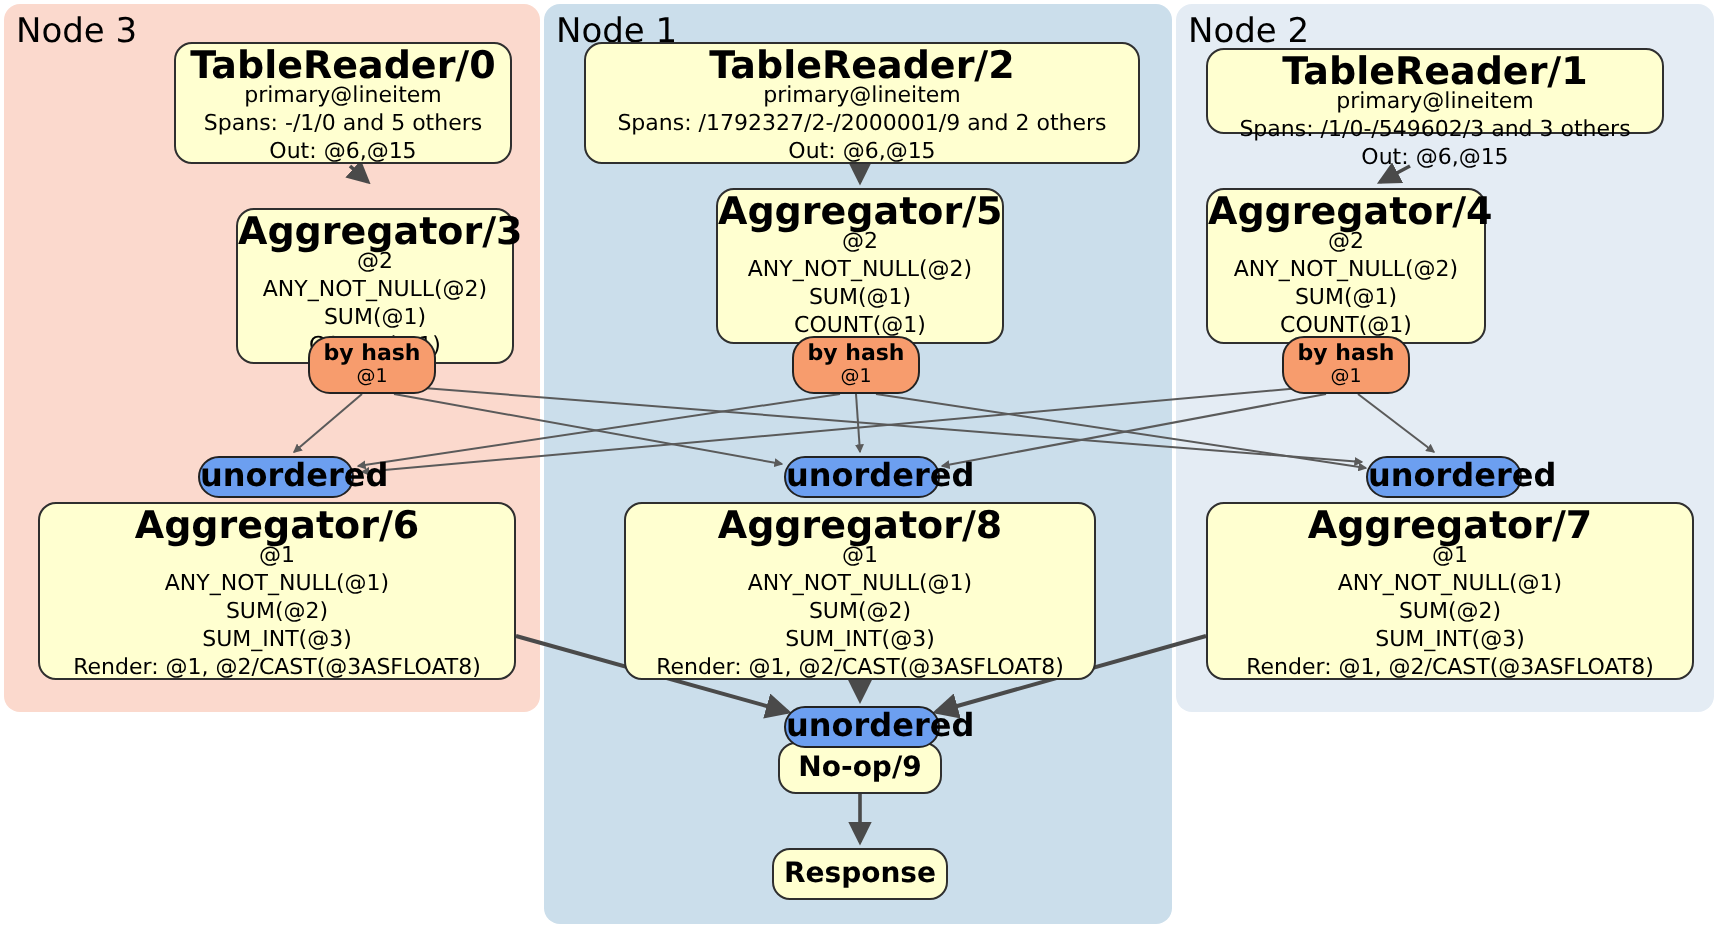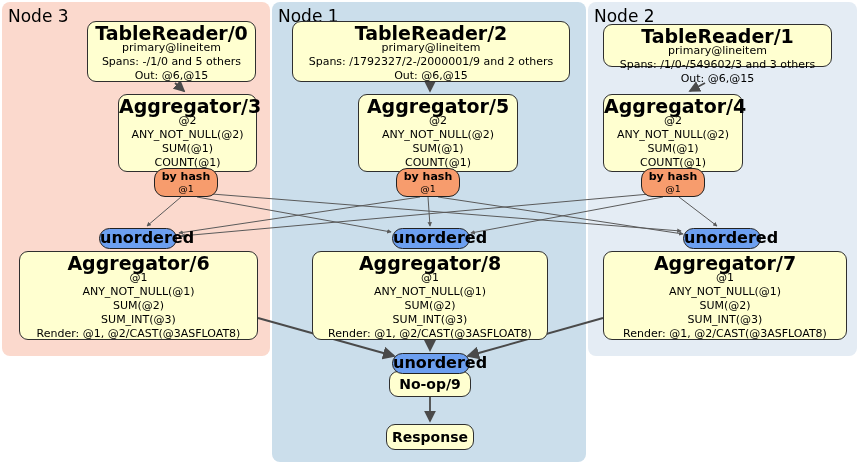--- a/index.html
+++ b/index.html
@@ -91,28 +91,28 @@
     <div class="proc-line">Spans: /1792327/2-/2000001/9 and 2 others</div>
     <div class="proc-line">Out: @6,@15</div>
   </div>
   <div class="proc" style="left:603px;top:24px;width:229px;height:43px;">
     <div class="proc-title">TableReader/1</div>
     <div class="proc-line">primary@lineitem</div>
     <div class="proc-line">Spans: /1/0-/549602/3 and 3 others</div>
     <div class="proc-line">Out: @6,@15</div>
   </div>
 
-  <div class="proc" style="left:118px;top:94px;width:139px;height:78px;">
+  <div class="proc" style="left:118px;top:104px;width:139px;height:78px;">
     <div class="proc-title">Aggregator/3</div>
     <div class="proc-line">@2</div>
     <div class="proc-line">ANY_NOT_NULL(@2)</div>
     <div class="proc-line">SUM(@1)</div>
     <div class="proc-line">COUNT(@1)</div>
   </div>
-  <div class="proc" style="left:358px;top:94px;width:160px;height:78px;">
+  <div class="proc" style="left:358px;top:94px;width:144px;height:78px;">
     <div class="proc-title">Aggregator/5</div>
     <div class="proc-line">@2</div>
     <div class="proc-line">ANY_NOT_NULL(@2)</div>
     <div class="proc-line">SUM(@1)</div>
     <div class="proc-line">COUNT(@1)</div>
   </div>
   <div class="proc" style="left:603px;top:94px;width:140px;height:78px;">
     <div class="proc-title">Aggregator/4</div>
     <div class="proc-line">@2</div>
     <div class="proc-line">ANY_NOT_NULL(@2)</div>

